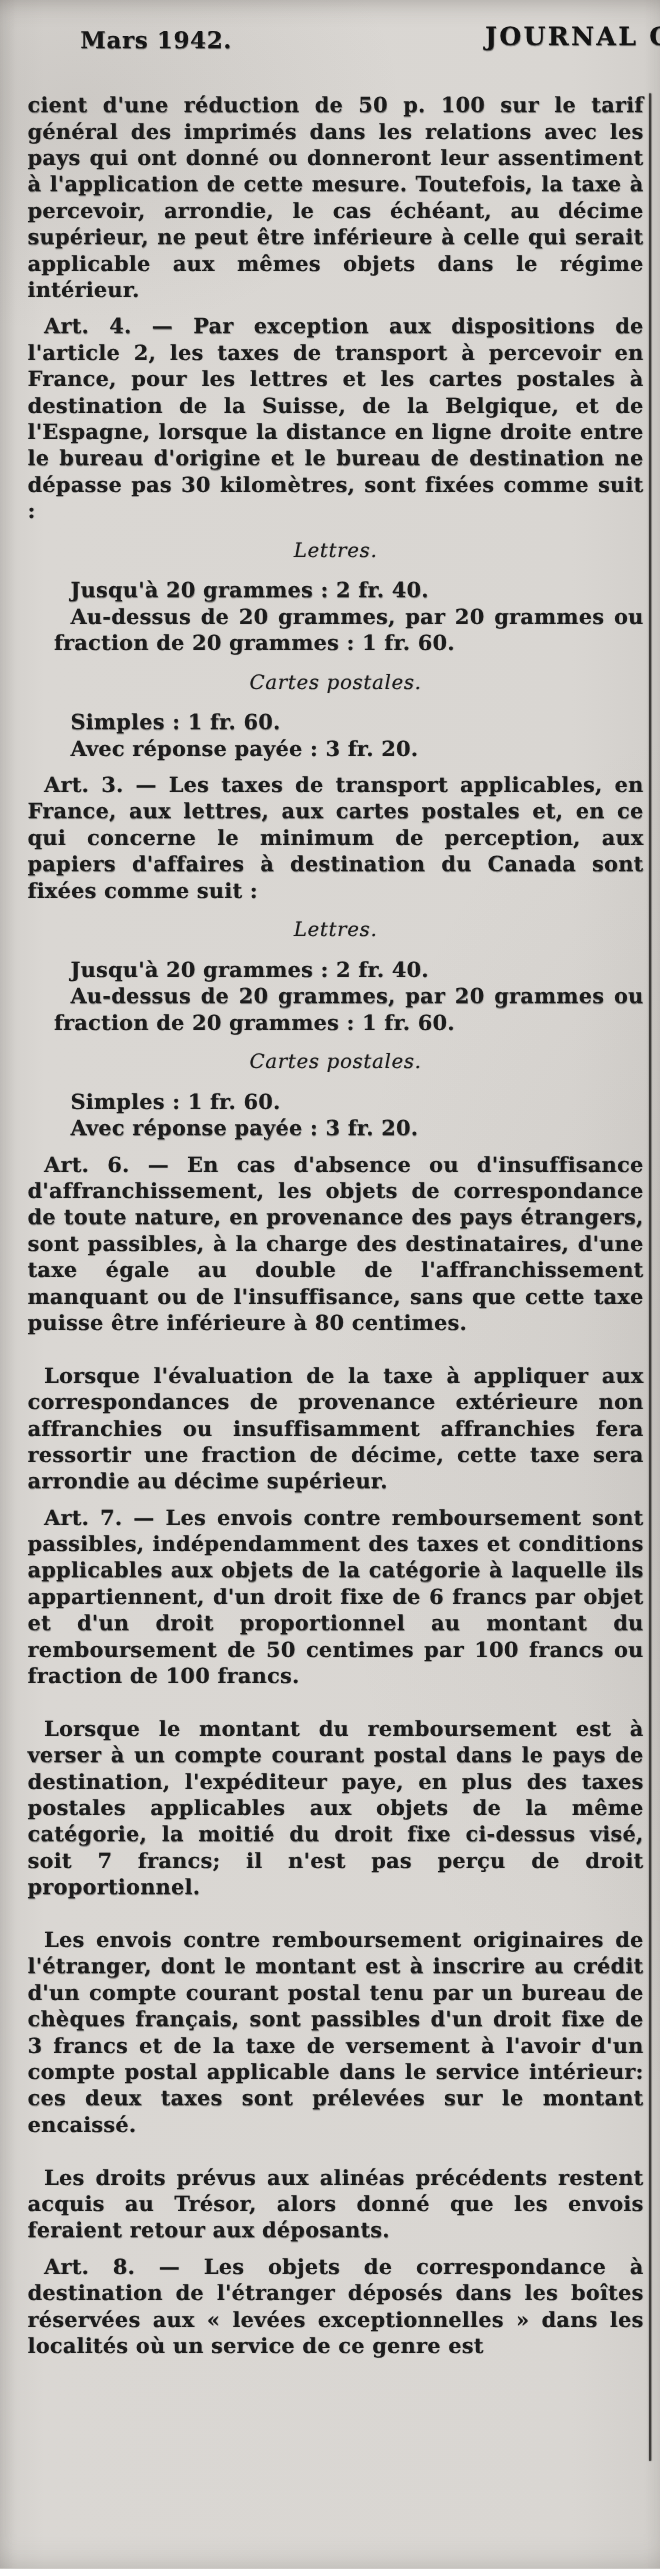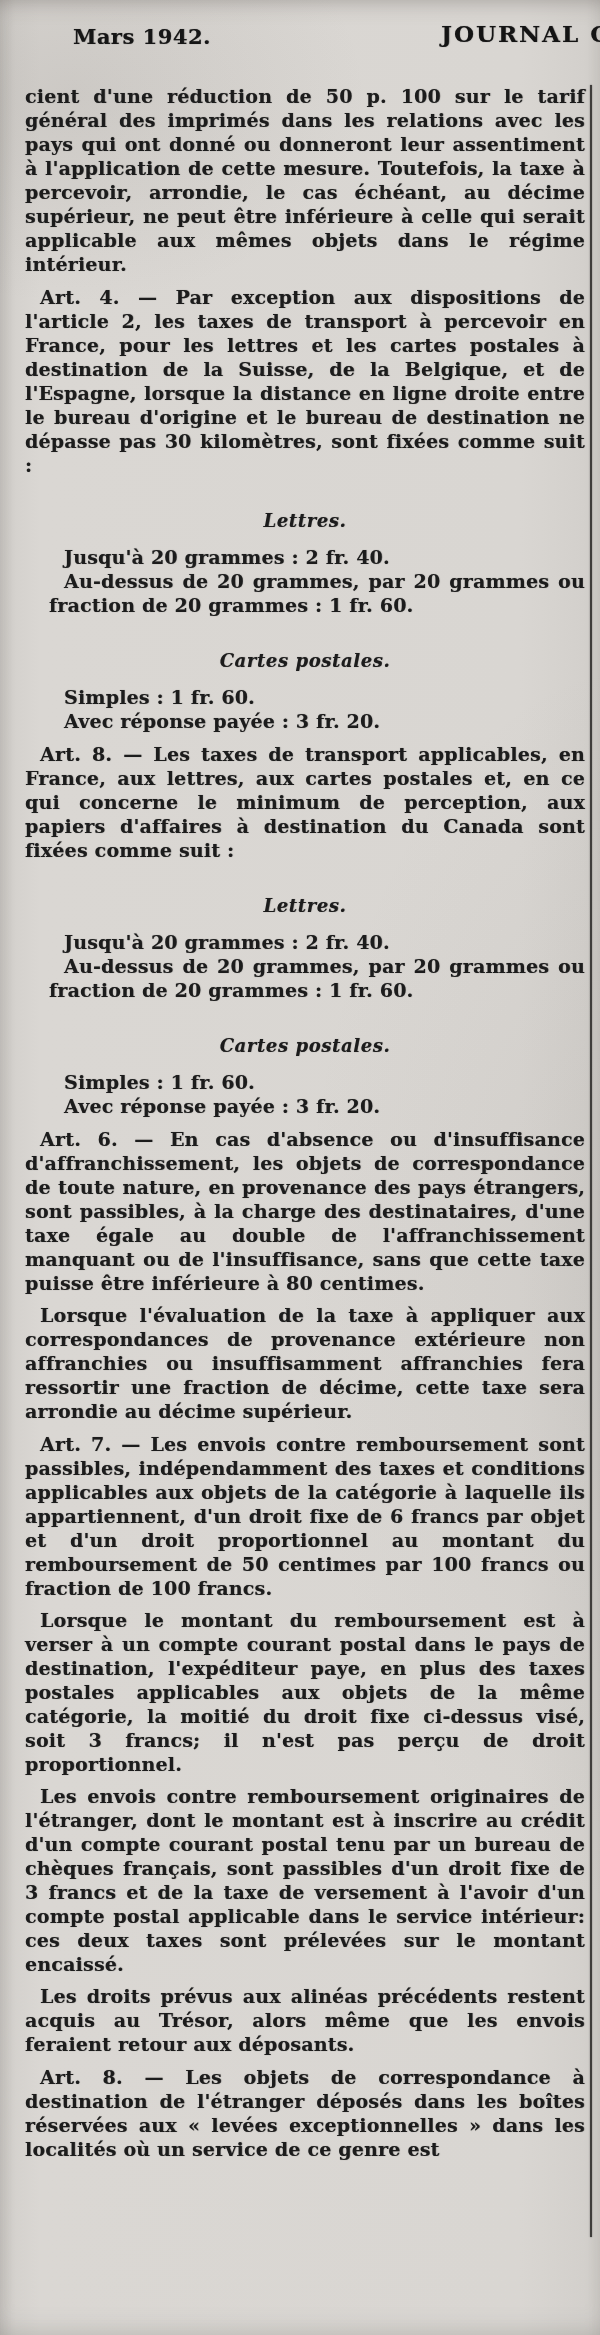--- a/index.html
+++ b/index.html
@@ -38,26 +38,26 @@
     position: absolute; left: 25px; top: 84px; width: 560px;
     color: #1c1c1c;
     font-size: 19px; font-weight: bold; line-height: 24px;
     text-align: justify;
     letter-spacing: 0.2px;
     text-shadow: 0.35px 0.35px 0.8px rgba(28,28,28,0.55);
   }
   .body-col p { margin: 0; text-indent: 15px; }
   .body-col p.continuation { text-indent: 0; }
   .body-col p.article-start { margin-top: 9px; }
-  .body-col p.body-para { margin-top: 8px; }
+  .body-col p.body-para { margin-top: 24px; }
   .body-col p.tariff-line { margin-top: 0; margin-left: 24px; }
   .section-heading {
-    margin: 32px 0 12px 0;
+    margin: 12px 0 12px 0;
     text-align: center;
-    font-size: 18px; font-style: italic; font-weight: bold;
+    font-size: 18px; font-style: italic; font-weight: normal;
     letter-spacing: 0.6px;
     text-indent: 0;
   }
   .column-rule {
     position: absolute; top: 85px; right: 8px;
     width: 2px; height: 2152px;
     background: #3f3d3b;
     box-shadow: 0 0 1.2px rgba(40,40,40,0.9);
   }
 </style>
@@ -71,29 +71,29 @@
   </div>
   <div class="body-col">
       <p class="continuation">cient d'une réduction de 50 p. 100 sur le tarif général des imprimés dans les relations avec les pays qui ont donné ou donneront leur assentiment à l'application de cette mesure. Toutefois, la taxe à percevoir, arrondie, le cas échéant, au décime supérieur, ne peut être inférieure à celle qui serait applicable aux mêmes objets dans le régime intérieur.</p>
       <p class="article-start">Art. 4. — Par exception aux dispositions de l'article 2, les taxes de transport à percevoir en France, pour les lettres et les cartes postales à destination de la Suisse, de la Belgique, et de l'Espagne, lorsque la distance en ligne droite entre le bureau d'origine et le bureau de destination ne dépasse pas 30 kilomètres, sont fixées comme suit :</p>
       <h3 class="section-heading">Lettres.</h3>
       <p class="tariff-line">Jusqu'à 20 grammes : 2 fr. 40.</p>
       <p class="tariff-line">Au-dessus de 20 grammes, par 20 grammes ou fraction de 20 grammes : 1 fr. 60.</p>
       <h3 class="section-heading">Cartes postales.</h3>
       <p class="tariff-line">Simples : 1 fr. 60.</p>
       <p class="tariff-line">Avec réponse payée : 3 fr. 20.</p>
-      <p class="article-start">Art. 8. — Les taxes de transport applicables, en France, aux lettres, aux cartes postales et, en ce qui concerne le minimum de perception, aux papiers d'affaires à destination du Canada sont fixées comme suit :</p>
+      <p class="article-start">Art. 3. — Les taxes de transport applicables, en France, aux lettres, aux cartes postales et, en ce qui concerne le minimum de perception, aux papiers d'affaires à destination du Canada sont fixées comme suit :</p>
       <h3 class="section-heading">Lettres.</h3>
       <p class="tariff-line">Jusqu'à 20 grammes : 2 fr. 40.</p>
       <p class="tariff-line">Au-dessus de 20 grammes, par 20 grammes ou fraction de 20 grammes : 1 fr. 60.</p>
       <h3 class="section-heading">Cartes postales.</h3>
       <p class="tariff-line">Simples : 1 fr. 60.</p>
       <p class="tariff-line">Avec réponse payée : 3 fr. 20.</p>
       <p class="article-start">Art. 6. — En cas d'absence ou d'insuffisance d'affranchissement, les objets de correspondance de toute nature, en provenance des pays étrangers, sont passibles, à la charge des destinataires, d'une taxe égale au double de l'affranchissement manquant ou de l'insuffisance, sans que cette taxe puisse être inférieure à 80 centimes.</p>
       <p class="body-para">Lorsque l'évaluation de la taxe à appliquer aux correspondances de provenance extérieure non affranchies ou insuffisamment affranchies fera ressortir une fraction de décime, cette taxe sera arrondie au décime supérieur.</p>
       <p class="article-start">Art. 7. — Les envois contre remboursement sont passibles, indépendamment des taxes et conditions applicables aux objets de la catégorie à laquelle ils appartiennent, d'un droit fixe de 6 francs par objet et d'un droit proportionnel au montant du remboursement de 50 centimes par 100 francs ou fraction de 100 francs.</p>
-      <p class="body-para">Lorsque le montant du remboursement est à verser à un compte courant postal dans le pays de destination, l'expéditeur paye, en plus des taxes postales applicables aux objets de la même catégorie, la moitié du droit fixe ci-dessus visé, soit 3 francs; il n'est pas perçu de droit proportionnel.</p>
+      <p class="body-para">Lorsque le montant du remboursement est à verser à un compte courant postal dans le pays de destination, l'expéditeur paye, en plus des taxes postales applicables aux objets de la même catégorie, la moitié du droit fixe ci-dessus visé, soit 7 francs; il n'est pas perçu de droit proportionnel.</p>
       <p class="body-para">Les envois contre remboursement originaires de l'étranger, dont le montant est à inscrire au crédit d'un compte courant postal tenu par un bureau de chèques français, sont passibles d'un droit fixe de 3 francs et de la taxe de versement à l'avoir d'un compte postal applicable dans le service intérieur: ces deux taxes sont prélevées sur le montant encaissé.</p>
-      <p class="body-para">Les droits prévus aux alinéas précédents restent acquis au Trésor, alors même que les envois feraient retour aux déposants.</p>
+      <p class="body-para">Les droits prévus aux alinéas précédents restent acquis au Trésor, alors donné que les envois feraient retour aux déposants.</p>
       <p class="article-start">Art. 8. — Les objets de correspondance à destination de l'étranger déposés dans les boîtes réservées aux « levées exceptionnelles » dans les localités où un service de ce genre est</p>
     </div>
   <div class="column-rule"></div>
 </div>
 
 </body></html>

